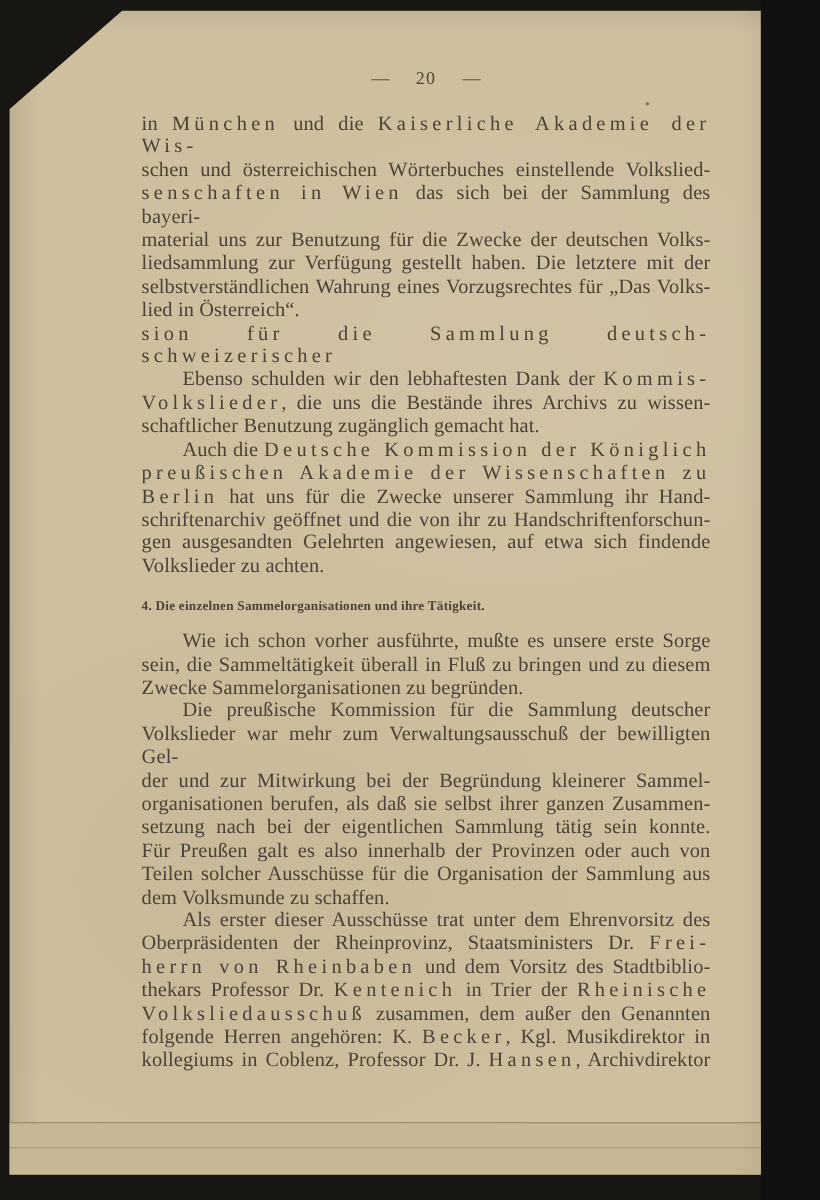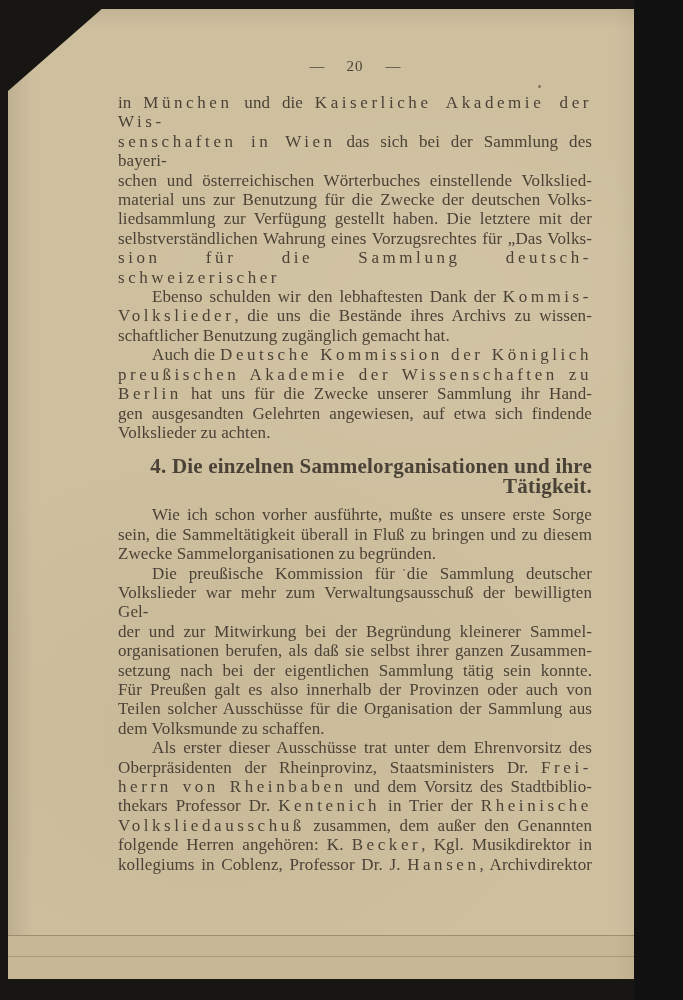--- a/index.html
+++ b/index.html
@@ -58,52 +58,54 @@
   .para { margin: 0; }
   .line {
     font-size: 17px; line-height: 19.4px; text-align: left;
     letter-spacing: 0.1px; overflow: hidden; white-space: nowrap;
   }
   .line.just { white-space: normal; text-align: justify; text-align-last: justify; -moz-text-align-last: justify; }
   .line.indent { text-indent: 34px; }
   .sperr { letter-spacing: 0.21em; }
 
   .heading {
-    margin: 14px 0 9px 0; text-align: right; font-weight: 700;
-    font-size: 21px; line-height: 20px; letter-spacing: 0.2px;
+    margin: 14px 0 9px 0; text-align: left; font-weight: 700;
+    font-size: 11px; line-height: 20px; letter-spacing: 0.2px;
   }
 </style>
 </head>
 <body>
 
 <div class="scan" style="--page_bg: #cec09f; --ink: #4b4237; --surround: #181613; --fold_line: #453a24; --edge_strip: #d4c6a6; --lower_edge: #c6b795;">
   <div class="page">
     <div class="text-block">
       <div class="pagenum">
         <span class="dash">—</span><span class="num">20</span><span class="dash">—</span>
       </div>
       <div id="doc-body">
           <div class="para">
             <div class="line just"><span>in </span><span class="sperr">München</span><span> und die </span><span class="sperr">Kaiserliche Akademie der Wis-</span></div>
+            <div class="line just"><span>schen und österreichischen Wörterbuches einstellende Volkslied-</span></div>
             <div class="line just"><span class="sperr">senschaften in Wien</span><span> das sich bei der Sammlung des bayeri-</span></div>
-            <div class="line just"><span>schen und österreichischen Wörterbuches einstellende Volkslied-</span></div>
             <div class="line just"><span>material uns zur Benutzung für die Zwecke der deutschen Volks-</span></div>
             <div class="line just"><span>liedsammlung zur Verfügung gestellt haben. Die letztere mit der</span></div>
             <div class="line just"><span>selbstverständlichen Wahrung eines Vorzugsrechtes für „Das Volks-</span></div>
+            <div class="line"><span>lied in Österreich“.</span></div>
           </div>
           <div class="para">
             <div class="line just"><span class="sperr">sion für die Sammlung deutsch-schweizerischer</span></div>
             <div class="line just indent"><span>Ebenso schulden wir den lebhaftesten Dank der </span><span class="sperr">Kommis-</span></div>
             <div class="line just"><span class="sperr">Volkslieder</span><span>, die uns die Bestände ihres Archivs zu wissen-</span></div>
             <div class="line"><span>schaftlicher Benutzung zugänglich gemacht hat.</span></div>
           </div>
           <div class="para">
             <div class="line just indent"><span>Auch die </span><span class="sperr">Deutsche Kommission der Königlich</span></div>
             <div class="line just"><span class="sperr">preußischen Akademie der Wissenschaften zu</span></div>
             <div class="line just"><span class="sperr">Berlin</span><span> hat uns für die Zwecke unserer Sammlung ihr Hand-</span></div>
+            <div class="line just"><span>schriftenarchiv geöffnet und die von ihr zu Handschriftenforschun-</span></div>
             <div class="line just"><span>gen ausgesandten Gelehrten angewiesen, auf etwa sich findende</span></div>
             <div class="line"><span>Volkslieder zu achten.</span></div>
           </div>
           <div class="heading">4. Die einzelnen Sammelorganisationen und ihre Tätigkeit.</div>
           <div class="para">
             <div class="line just indent"><span>Wie ich schon vorher ausführte, mußte es unsere erste Sorge</span></div>
             <div class="line just"><span>sein, die Sammeltätigkeit überall in Fluß zu bringen und zu diesem</span></div>
             <div class="line"><span>Zwecke Sammelorganisationen zu begründen.</span></div>
           </div>
           <div class="para">

